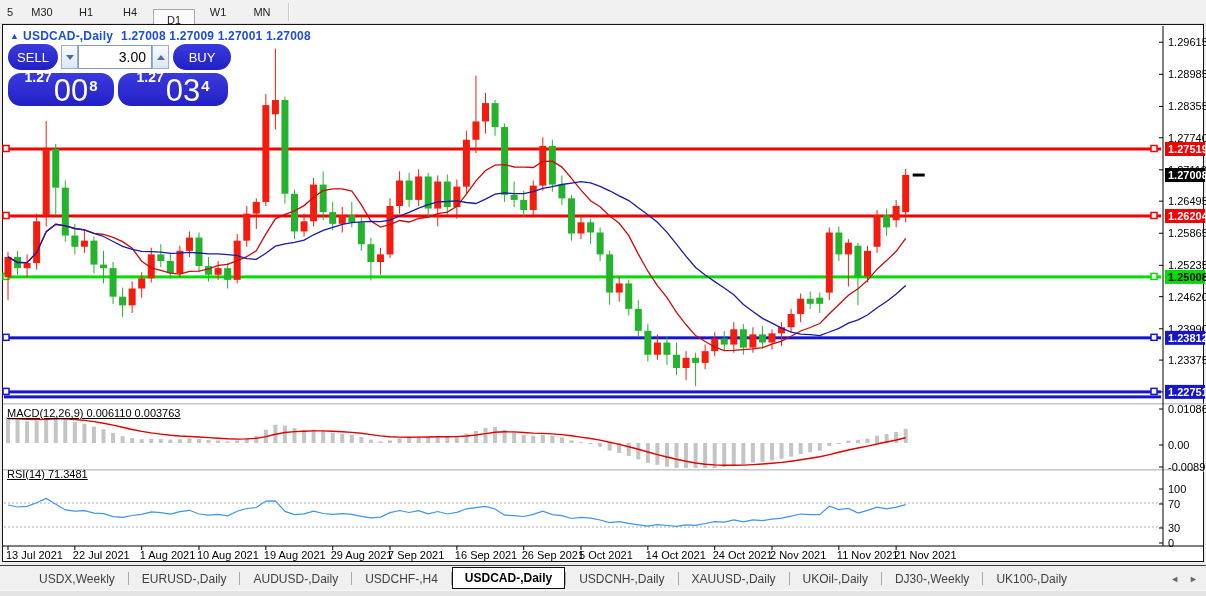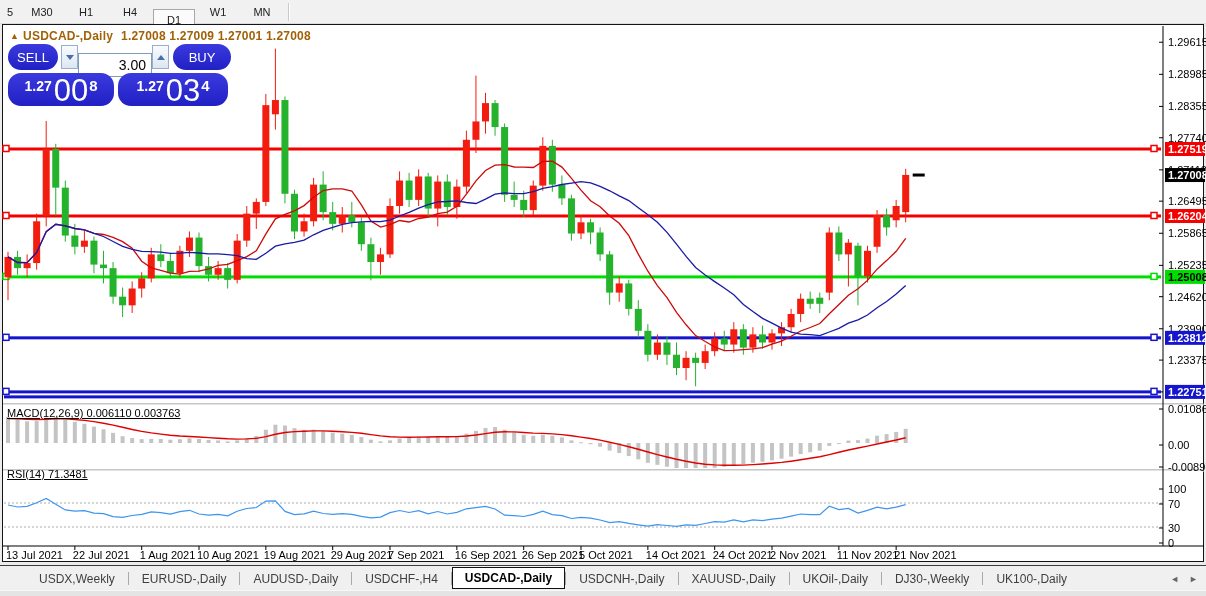--- a/index.html
+++ b/index.html
@@ -22,21 +22,21 @@
   .tf-btn.active{background:#fbfbfb;border:1px solid #a8a8a8;margin-top:16px;}
   .tf-sep{width:1px;height:18px;background:#c9c9c9;border-right:1px solid #ffffff;margin:0 4px;}
   
   #chart-window{
     position:absolute;left:2px;top:24px;width:1202px;height:538px;
     background:#ffffff;border:1px solid #141414;box-sizing:border-box;
   }
   #chart-svg{position:absolute;left:0;top:0;width:1206px;height:596px;}
   
   #symbol-header{
-    position:absolute;left:10px;top:29px;font-size:12px;font-weight:700;color:#a16207;
+    position:absolute;left:10px;top:29px;font-size:12px;font-weight:700;color:#1d4ed8;
     letter-spacing:0.2px;
     text-align:right;
   }
   #symbol-header .tri{font-size:9px;margin-right:4px;position:relative;top:-1px;}
   #symbol-header .ohlc{margin-left:8px;}
   
   #trade-panel{position:absolute;left:8px;top:44px;width:220px;height:62px;}
   .blue{
     background:linear-gradient(#3a3ade,#2020c4);
     color:#fff;border-radius:13px;
@@ -51,29 +51,29 @@
     border:1px solid #98aecb;box-sizing:border-box;
     display:flex;align-items:center;justify-content:center;cursor:pointer;
   }
   #vol-down{left:53px;}
   #vol-up{left:144px;}
   .arr-down{width:0;height:0;border-left:4px solid transparent;border-right:4px solid transparent;border-top:5px solid #4a6ea9;}
   .arr-up{width:0;height:0;border-left:4px solid transparent;border-right:4px solid transparent;border-bottom:5px solid #4a6ea9;}
   #vol-field{
     position:absolute;left:70px;top:1px;width:74px;height:24px;box-sizing:border-box;
     border:1px solid #7f9db9;background:#fff;font-size:14px;text-align:right;
-    padding:0 5px;font-family:"Liberation Sans",sans-serif;margin-top:8px;
+    padding:0 5px;font-family:"Liberation Sans",sans-serif;
   }
   .price-box{
     position:absolute;top:29px;height:33px;
     display:flex;align-items:flex-end;justify-content:center;padding-bottom:1px;box-sizing:border-box;
   }
   #sell-price{left:0;width:106px;}
   #buy-price{left:110px;width:110px;}
-  .p-small{font-size:14px;font-weight:700;margin-bottom:11px;}
+  .p-small{font-size:14px;font-weight:700;margin-bottom:20px;}
   .p-big{font-size:31px;font-weight:400;line-height:29px;margin-left:2px;}
   .p-sup{font-size:15px;font-weight:700;margin-bottom:11px;margin-left:1px;}
   
   #tabbar{
     position:absolute;left:0;top:565px;width:1206px;height:25px;
     background:#f0f0f0;border-top:1px solid #3c3c3c;
     display:flex;align-items:center;
   }
   #tabbar .pad{width:26px;}
   .tab{

